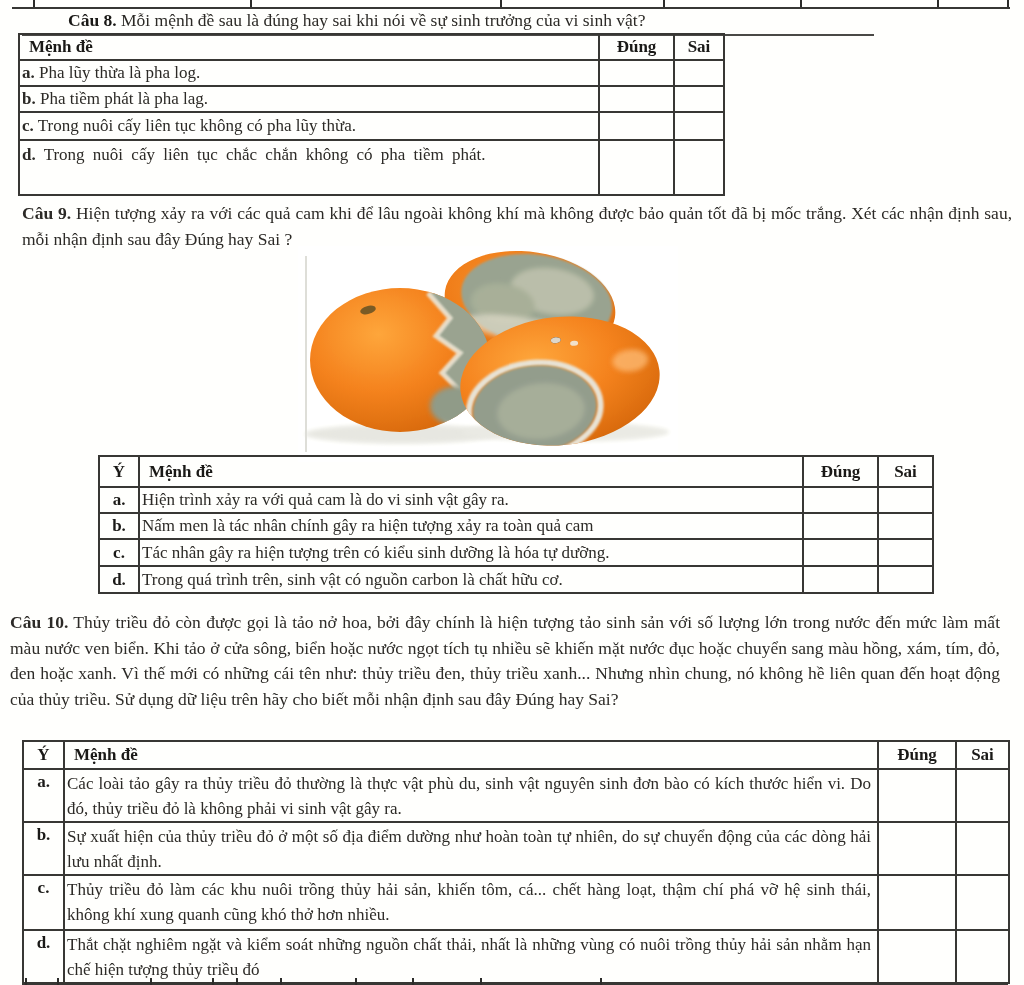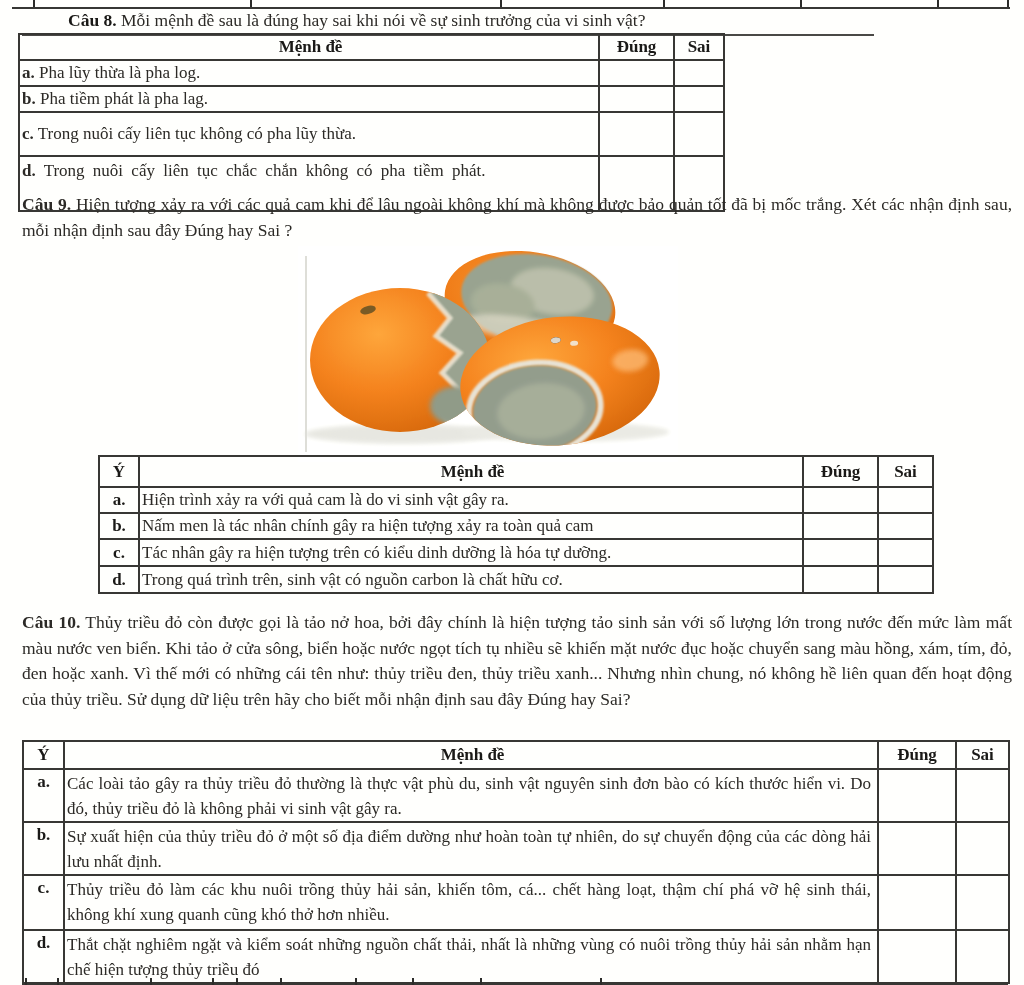--- a/index.html
+++ b/index.html
@@ -12,21 +12,21 @@
   }
   .tick{position:absolute;width:2px;background:#2f2f2d;}
   .hline{position:absolute;background:#3a3a37;}
   .qtitle{position:absolute;font-size:17.5px;line-height:22px;}
   .qtitle b{color:#1d1c1a;margin-left:40px;}
   .u8{border-bottom:2px solid #4c4b48;padding-bottom:3px;}
   .para{position:absolute;font-size:17.5px;line-height:25.5px;text-align:justify;margin:0;}
   table{position:absolute;border-collapse:collapse;table-layout:fixed;font-size:17px;}
   td,th{border:2px solid #3b3a37;padding:0 6px;overflow:hidden;}
   th{font-weight:bold;color:#1e1d1b;}
-  th.stmt{text-align:center;padding-left:9px;}
+  th.stmt{text-align:left;padding-left:9px;}
   td.stmt{text-align:left;padding-left:2px;line-height:24px;}
   td.stmt2{text-align:justify;vertical-align:top;line-height:25px;padding-top:1px;}
   td.idx,th.idx{text-align:center;font-weight:bold;color:#1e1d1b;}
   td.ans{background:transparent;}
   .wsp{word-spacing:4px;}
   .photo{position:absolute;left:298px;top:246px;width:380px;height:216px;background:#fdfdfc;}
   .photo-edge{position:absolute;left:7px;top:10px;width:2px;height:196px;background:#dadad5;}
 </style>
 </head>
 <body>
@@ -64,34 +64,34 @@
     <tr style="height:26px">
       <td class="stmt"><b>a.</b> <span>Pha lũy thừa là pha log.</span></td>
       <td class="ans"></td>
       <td class="ans"></td>
     </tr>
     <tr style="height:25px">
       <td class="stmt"><b>b.</b> <span>Pha tiềm phát là pha lag.</span></td>
       <td class="ans"></td>
       <td class="ans"></td>
     </tr>
-    <tr style="height:44px">
+    <tr style="height:28px">
       <td class="stmt"><b>c.</b> <span>Trong nuôi cấy liên tục không có pha lũy thừa.</span></td>
       <td class="ans"></td>
       <td class="ans"></td>
     </tr>
     <tr style="height:55px">
       <td class="stmt stmt2 wsp"><b>d.</b> <span>Trong nuôi cấy liên tục chắc chắn không có pha tiềm phát.</span></td>
       <td class="ans"></td>
       <td class="ans"></td>
     </tr>
   </tbody>
     </table>
 
-  <p class="para" style="left:22px;top:192px;width:990px;">
+  <p class="para" style="left:22px;top:201px;width:990px;">
     <b>Câu 9.</b>
     <span>Hiện tượng xảy ra với các quả cam khi để lâu ngoài không khí mà không được bảo quản tốt đã bị mốc trắng. Xét các nhận định sau, mỗi nhận định sau đây Đúng hay Sai ?</span>
   </p>
 
   <div class="photo">
     <div class="photo-edge"></div>
     <svg width="380" height="216" viewBox="0 0 380 216">
       <defs>
         <radialGradient id="og" cx="38%" cy="32%" r="75%">
           <stop offset="0%" stop-color="#f9a53e"></stop>
@@ -173,34 +173,34 @@
       <td class="ans"></td>
     </tr>
     <tr style="height:25px">
       <td class="idx">b.</td>
       <td class="stmt">Nấm men là tác nhân chính gây ra hiện tượng xảy ra toàn quả cam</td>
       <td class="ans"></td>
       <td class="ans"></td>
     </tr>
     <tr style="height:27px">
       <td class="idx">c.</td>
-      <td class="stmt">Tác nhân gây ra hiện tượng trên có kiểu dinh dưỡng là hóa tự dưỡng.</td>
+      <td class="stmt">Tác nhân gây ra hiện tượng trên có kiểu sinh dưỡng là hóa tự dưỡng.</td>
       <td class="ans"></td>
       <td class="ans"></td>
     </tr>
     <tr style="height:27px">
       <td class="idx">d.</td>
       <td class="stmt">Trong quá trình trên, sinh vật có nguồn carbon là chất hữu cơ.</td>
       <td class="ans"></td>
       <td class="ans"></td>
     </tr>
   </tbody>
     </table>
 
-  <p class="para" style="left:22px;top:610px;width:990px;">
+  <p class="para" style="left:10px;top:610px;width:990px;">
     <b>Câu 10.</b>
     <span>Thủy triều đỏ còn được gọi là tảo nở hoa, bởi đây chính là hiện tượng tảo sinh sản với số lượng lớn trong nước đến mức làm mất màu nước ven biển. Khi tảo ở cửa sông, biển hoặc nước ngọt tích tụ nhiều sẽ khiến mặt nước đục hoặc chuyển sang màu hồng, xám, tím, đỏ, đen hoặc xanh. Vì thế mới có những cái tên như: thủy triều đen, thủy triều xanh... Nhưng nhìn chung, nó không hề liên quan đến hoạt động của thủy triều. Sử dụng dữ liệu trên hãy cho biết mỗi nhận định sau đây Đúng hay Sai?</span>
   </p>
 
   <table style="left:22px;top:740px;width:986px;">
     <colgroup>
         <col style="width:41px">
         <col style="width:814px">
         <col style="width:78px">
         <col style="width:53px">

